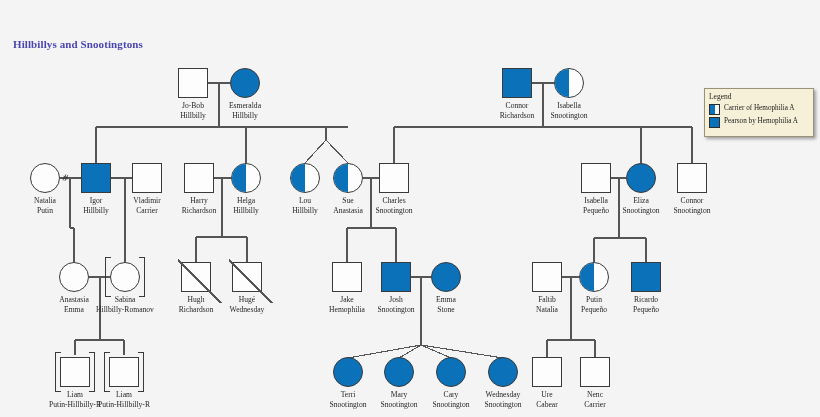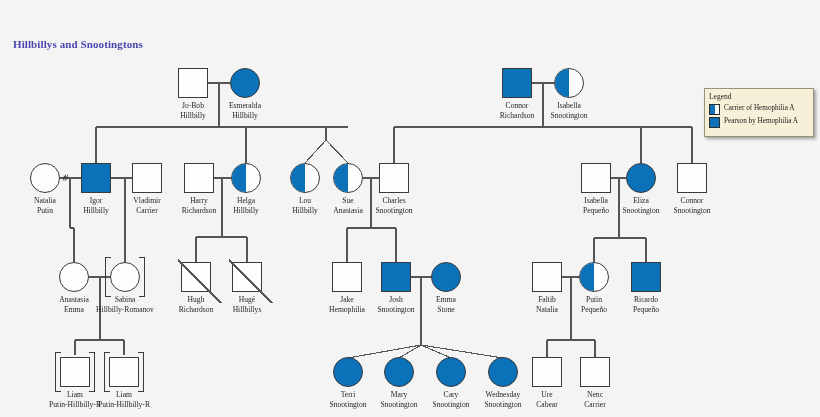--- a/index.html
+++ b/index.html
@@ -268,21 +268,21 @@
 Hillbilly-Romanov</div>
   </div>
   <div class="person" style="left:196px;top:277px;">
     <div class="shape sq dead"></div>
     <div class="label">Hugh
 Richardson</div>
   </div>
   <div class="person" style="left:247px;top:277px;">
     <div class="shape sq dead"></div>
     <div class="label">Hugé
-Hillbillys</div>
+Wednesday</div>
   </div>
   <div class="person" style="left:347px;top:277px;">
     <div class="shape sq"></div>
     <div class="label">Jake
 Hemophilia</div>
   </div>
   <div class="person" style="left:396px;top:277px;">
     <div class="shape sq fill-full"></div>
     <div class="label">Josh
 Snootington</div>

